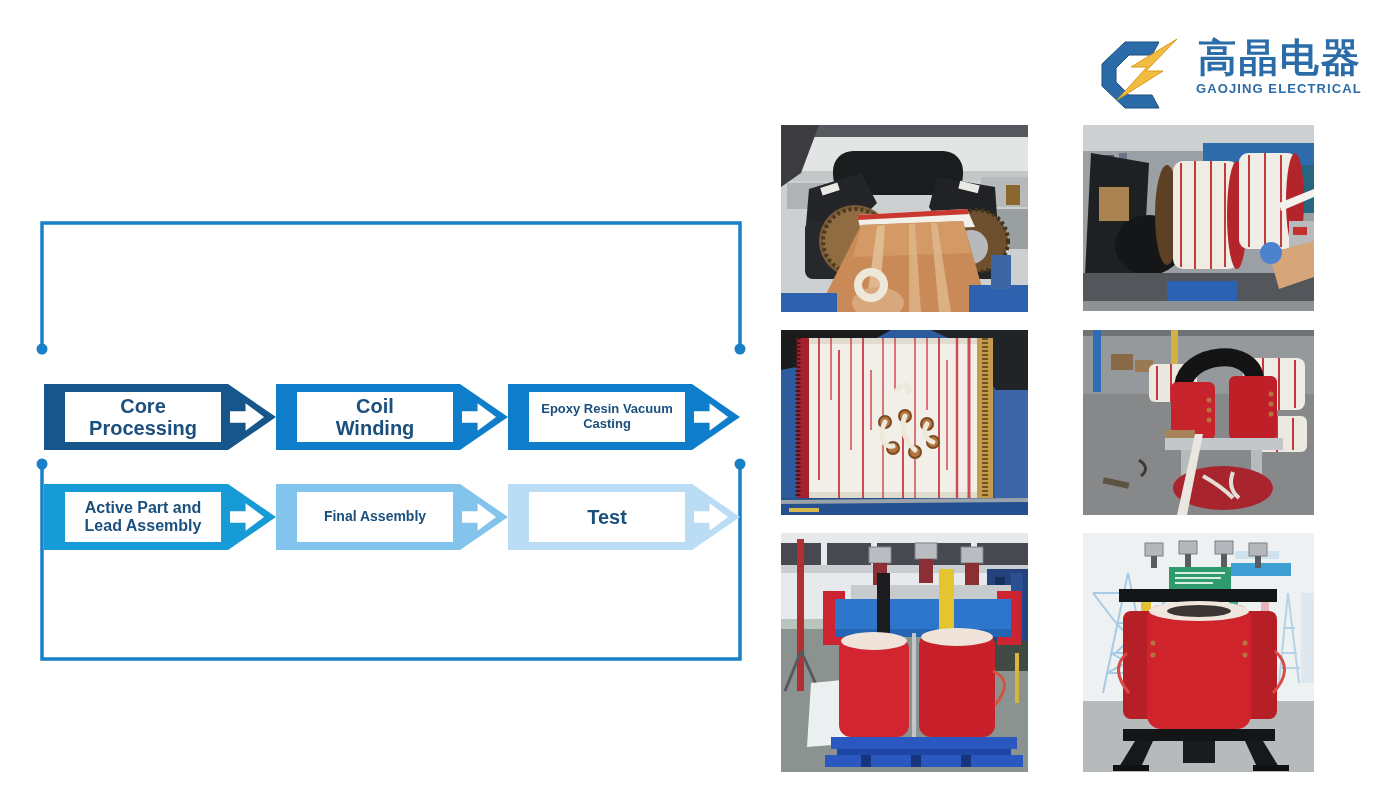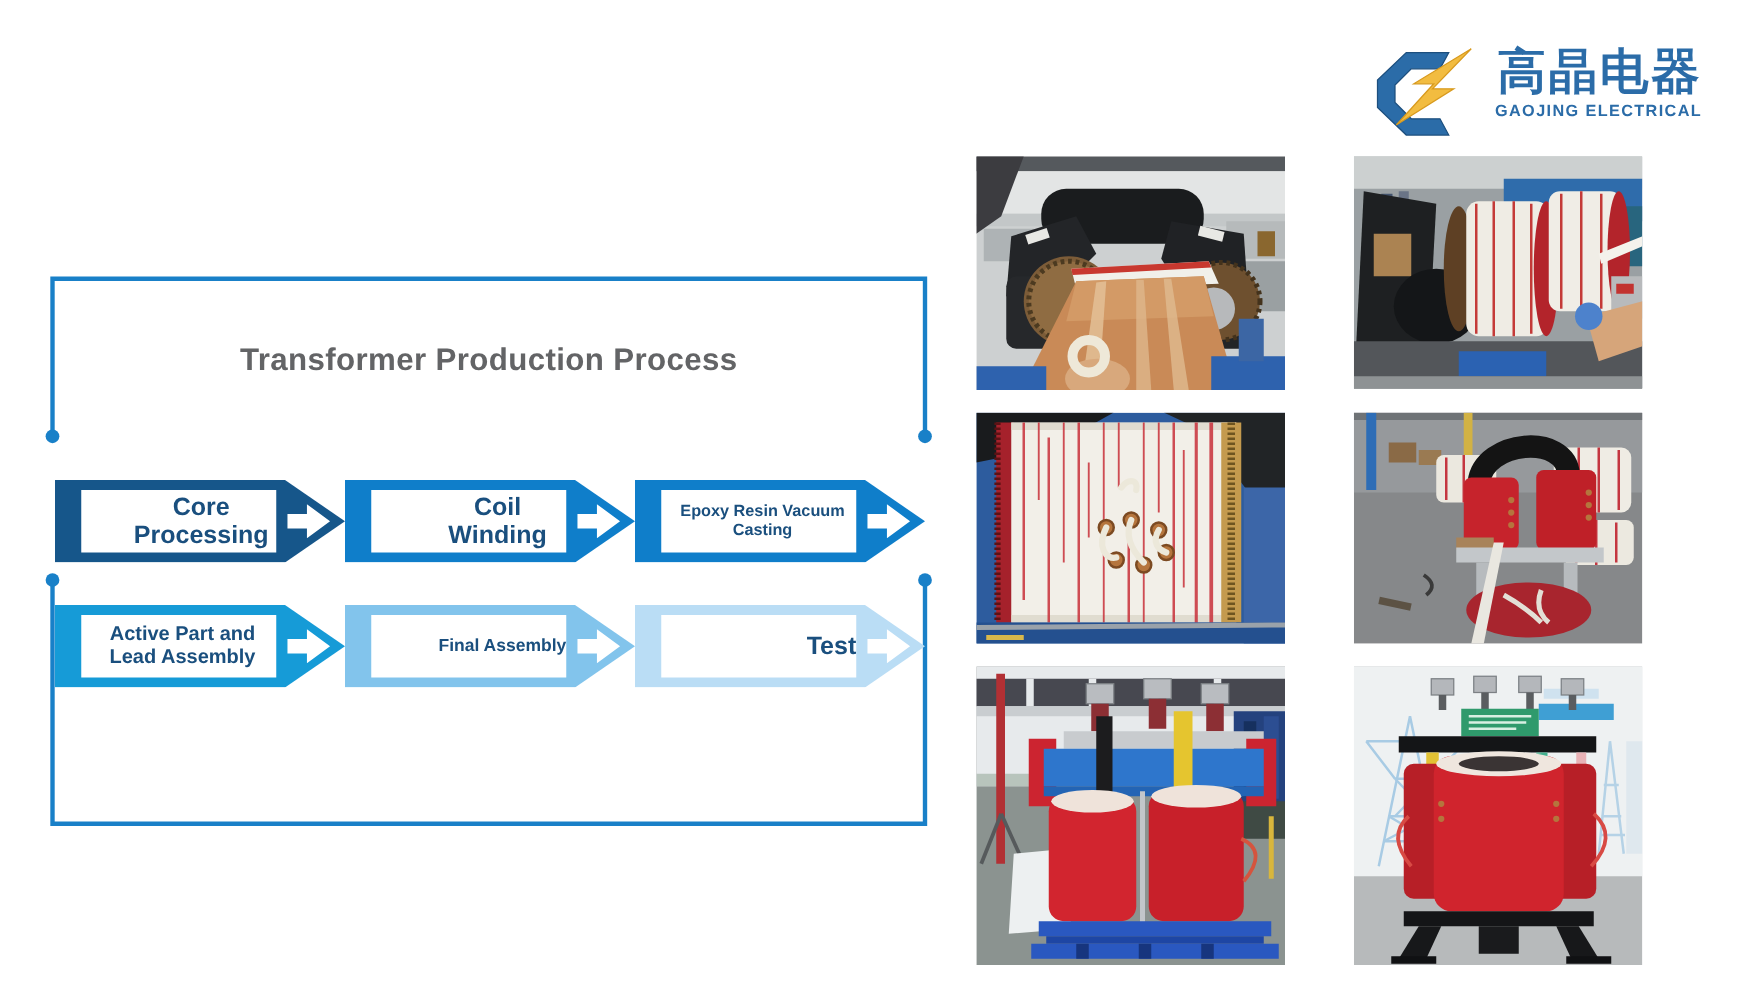--- a/index.html
+++ b/index.html
@@ -15,21 +15,21 @@
 
   
   .bracket-svg{position:absolute;left:0;top:0;width:780px;height:680px;color:var(--bracket);}
   .page-title{position:absolute;left:42px;top:274px;width:698px;text-align:center;
               font-size:25px;font-weight:bold;color:var(--title-color);letter-spacing:0.3px;}
 
   
   .step{position:absolute;width:232px;height:66px;background:var(--c);
         clip-path:polygon(0 0,184px 0,100% 50%,184px 100%,0 100%);}
   .step .inner{position:absolute;left:21px;top:8px;width:156px;height:50px;background:#fff;
-               display:flex;align-items:center;justify-content:flex-end;}
+               display:flex;align-items:center;justify-content:center;}
   .step .label{font-weight:bold;color:var(--step-text);text-align:center;line-height:1.12;}
   .step .glyph{position:absolute;left:185px;top:17px;width:37px;height:32px;}
   .s1{left:44px;top:384px;}  .s2{left:276px;top:384px;}  .s3{left:508px;top:384px;}
   .s4{left:44px;top:484px;}  .s5{left:276px;top:484px;}  .s6{left:508px;top:484px;}
   .s1 .label{font-size:20px;max-width:120px;}
   .s2 .label{font-size:20px;max-width:110px;}
   .s3 .label{font-size:13px;max-width:150px;}
   .s4 .label{font-size:16px;max-width:150px;}
   .s5 .label{font-size:14px;max-width:110px;}
   .s6 .label{font-size:20px;}
@@ -62,21 +62,20 @@
 
   <svg class="bracket-svg" viewBox="0 0 780 680">
     <path d="M42,348 V223 H740 V348" fill="none" stroke="currentColor" stroke-width="3.5"></path>
     <circle cx="42" cy="349" r="5.5" fill="currentColor"></circle>
     <circle cx="740" cy="349" r="5.5" fill="currentColor"></circle>
     <path d="M42,464 V659 H740 V464" fill="none" stroke="currentColor" stroke-width="3.5"></path>
     <circle cx="42" cy="464" r="5.5" fill="currentColor"></circle>
     <circle cx="740" cy="464" r="5.5" fill="currentColor"></circle>
   </svg>
 
-  <div class="page-title">Transformer Production Process</div>
 
   <div class="step s1" style="--c: #16568A;">
     <div class="inner">
         <span class="label">Core Processing</span>
       </div>
     <svg class="glyph" viewBox="0 0 38 32">
         <path d="M1,10 H17 V2 L36,16 L17,30 V22 H1 Z" fill="#fff"></path>
       </svg>
   </div>
   <div class="step s2" style="--c: #0F7ECA;">

